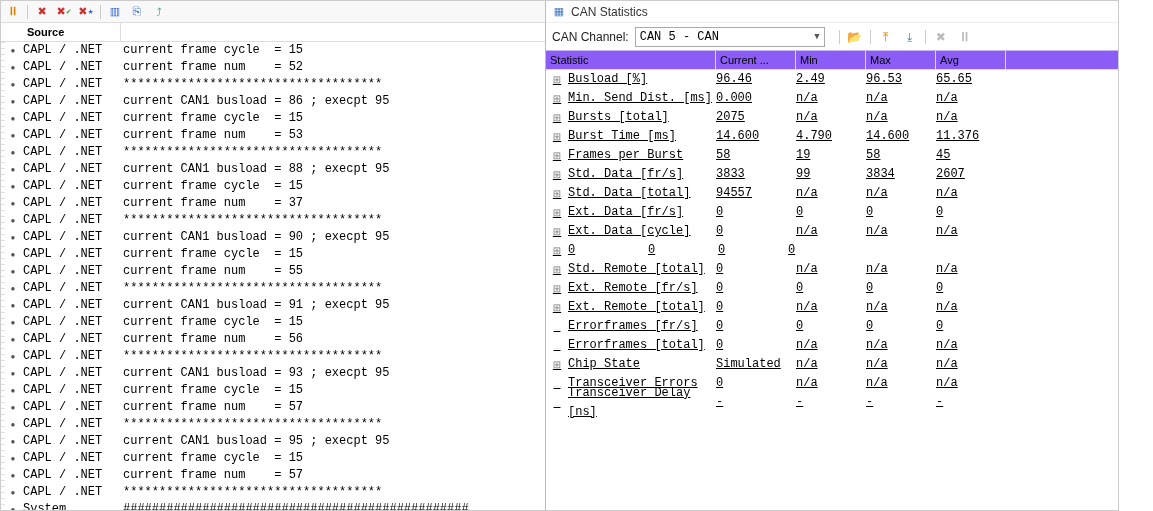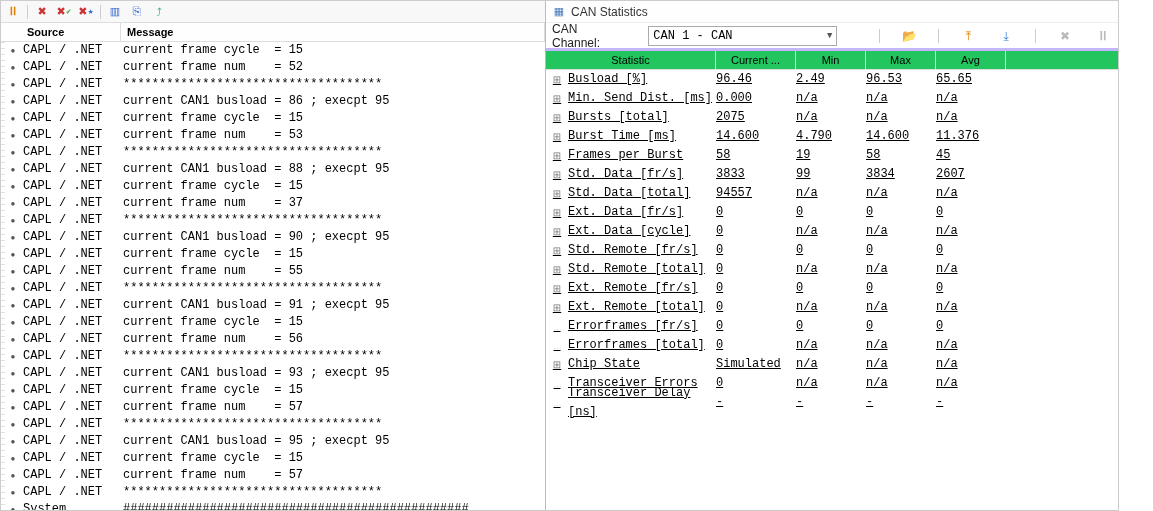--- a/index.html
+++ b/index.html
@@ -107,23 +107,23 @@
   .stats-title .win-icon {
     width: 14px; height: 14px;
     display: inline-flex; align-items: center; justify-content: center;
     color: #4a7dbb;
     font-size: 11px;
   }
   .channel-bar {
     height: 28px;
     display: flex;
     align-items: center;
-    gap: 20px;
+    gap: 6px;
     padding: 0 6px;
-    border-bottom: 3px solid #c4b5fd;
+    border-bottom: 1px solid #c4b5fd;
   }
   .channel-bar .lbl {
     color: #222;
   }
   .channel-select {
     width: 190px;
     height: 20px;
     border: 1px solid #aaa;
     padding: 0 4px;
     display: flex;
@@ -135,24 +135,23 @@
   }
   .channel-select .arrow { color: #555; font-size: 9px; }
   .icon-btn {
     width: 18px; height: 18px;
     display: flex; align-items: center; justify-content: center;
     cursor: pointer;
     font-size: 12px;
   }
   .stats-header {
     display: flex;
-    background: #22c55e;
+    background: #8b5cf6;
     border-bottom: 1px solid #ddd;
     font-size: 11px;
-    text-align: center;
   }
   .stats-header div {
     padding: 3px 4px;
     border-right: 1px solid #ddd;
   }
   .sc-stat { width: 170px; }
   .sc-cur  { width: 80px; }
   .sc-min  { width: 70px; }
   .sc-max  { width: 70px; }
   .sc-avg  { width: 70px; }
@@ -197,21 +196,20 @@
       <span class="tb-btn" style="color:#c33;">✖<span style="font-size:7px;color:#3a3;">✔</span></span>
       <span class="tb-btn" style="color:#c33;">✖<span style="font-size:7px;color:#36c;">★</span></span>
       <span class="tb-sep"></span>
       <span class="tb-btn" style="color:#36c;">▥</span>
       <span class="tb-btn" style="color:#36c;">⎘</span>
       <span class="tb-btn" style="color:#3a8;">⤴</span>
     </div>
     <div class="headers">
       <div class="col-bullet"></div>
       <div class="col-source">Source</div>
-      <div class="col-message">Message</div>
     </div>
     <div class="log-body" id="log-body">
       <div class="gutter-dots"></div>
     <div class="log-row"><span class="bullet">●</span><span class="src">CAPL / .NET</span><span class="msg">current frame cycle  = 15</span></div>
         <div class="log-row"><span class="bullet">●</span><span class="src">CAPL / .NET</span><span class="msg">current frame num    = 52</span></div>
         <div class="log-row"><span class="bullet">●</span><span class="src">CAPL / .NET</span><span class="msg">************************************</span></div>
         <div class="log-row"><span class="bullet">●</span><span class="src">CAPL / .NET</span><span class="msg">current CAN1 busload = 86 ; execpt 95</span></div>
         <div class="log-row"><span class="bullet">●</span><span class="src">CAPL / .NET</span><span class="msg">current frame cycle  = 15</span></div>
         <div class="log-row"><span class="bullet">●</span><span class="src">CAPL / .NET</span><span class="msg">current frame num    = 53</span></div>
         <div class="log-row"><span class="bullet">●</span><span class="src">CAPL / .NET</span><span class="msg">************************************</span></div>
@@ -240,21 +238,21 @@
   </div>
 
   <div class="right">
     <div class="stats-title">
       <span class="win-icon">▦</span>
       <span>CAN Statistics</span>
     </div>
     <div class="channel-bar">
       <span class="lbl">CAN Channel:</span>
       <div class="channel-select">
-        <span>CAN 1 - CAN</span>
+        <span>CAN 5 - CAN</span>
         <span class="arrow">▼</span>
       </div>
       <span style="width:2px;"></span>
       <span class="tb-sep"></span>
       <span class="icon-btn" style="color:#d9a64a;">📂</span>
       <span class="tb-sep"></span>
       <span class="icon-btn" style="color:#d98000;">⤒</span>
       <span class="icon-btn" style="color:#2e7dd6;">⤓</span>
       <span class="tb-sep"></span>
       <span class="icon-btn" style="color:#bbb;">✖</span>
@@ -335,21 +333,20 @@
         <div class="stat-row">
           <span class="tree exp"></span>
           <span class="name">Ext. Data [cycle]</span>
           <span class="cur">0</span>
           <span class="min">n/a</span>
           <span class="max">n/a</span>
           <span class="avg">n/a</span>
         </div>
         <div class="stat-row">
           <span class="tree exp"></span>
-          <span class="name">Std. Remote [fr/s]</span>
           <span class="cur">0</span>
           <span class="min">0</span>
           <span class="max">0</span>
           <span class="avg">0</span>
         </div>
         <div class="stat-row">
           <span class="tree exp"></span>
           <span class="name">Std. Remote [total]</span>
           <span class="cur">0</span>
           <span class="min">n/a</span>

